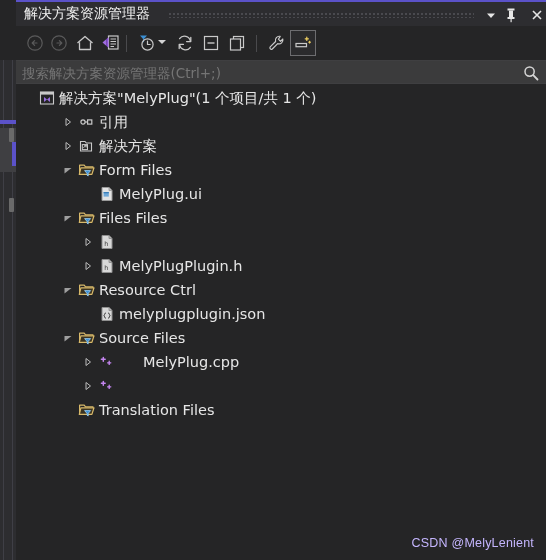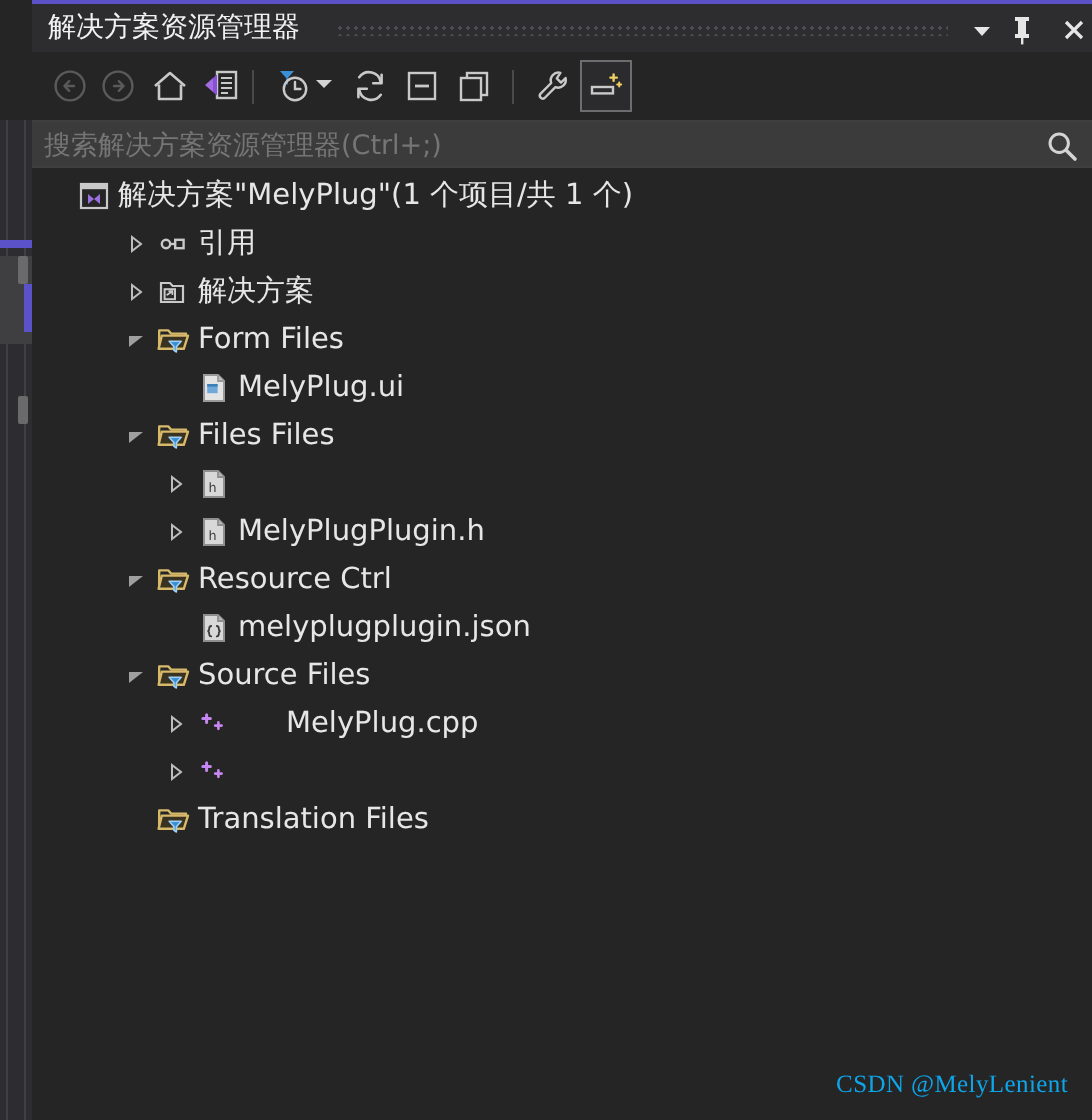--- a/index.html
+++ b/index.html
@@ -69,22 +69,22 @@
   .ico { position:absolute; top:0; width:20px; height:24px; }
   .ico svg, .ico .glyph { position:absolute; left:50%; top:50%; transform:translate(-50%,-50%); }
   .label {
     position:absolute; top:0; height:24px; line-height:24px;
     font-size:14.5px; color:#e6e6e6;
     font-family:"DejaVu Sans","Liberation Sans",sans-serif;
   }
 
   .watermark {
     position:absolute; right:12px; bottom:10px;
-    font-size:12.5px; color:#0ea5e9; letter-spacing:.2px;
-    font-family:Liberation Serif, serif;
+    font-size:12.5px; color:#c4b5fd; letter-spacing:.2px;
+    font-family:Liberation Sans, sans-serif;
   }
 </style>
 </head>
 <body>
 
 <div id="root">
 
   <div class="left-gutter">
     <div class="lg-line" style="left:3px;"></div>
     <div class="lg-line" style="left:12px;"></div>

